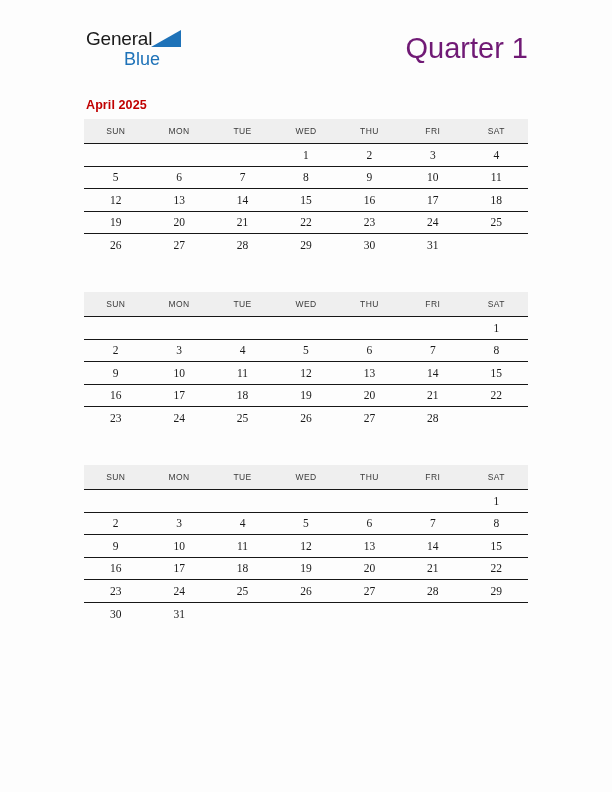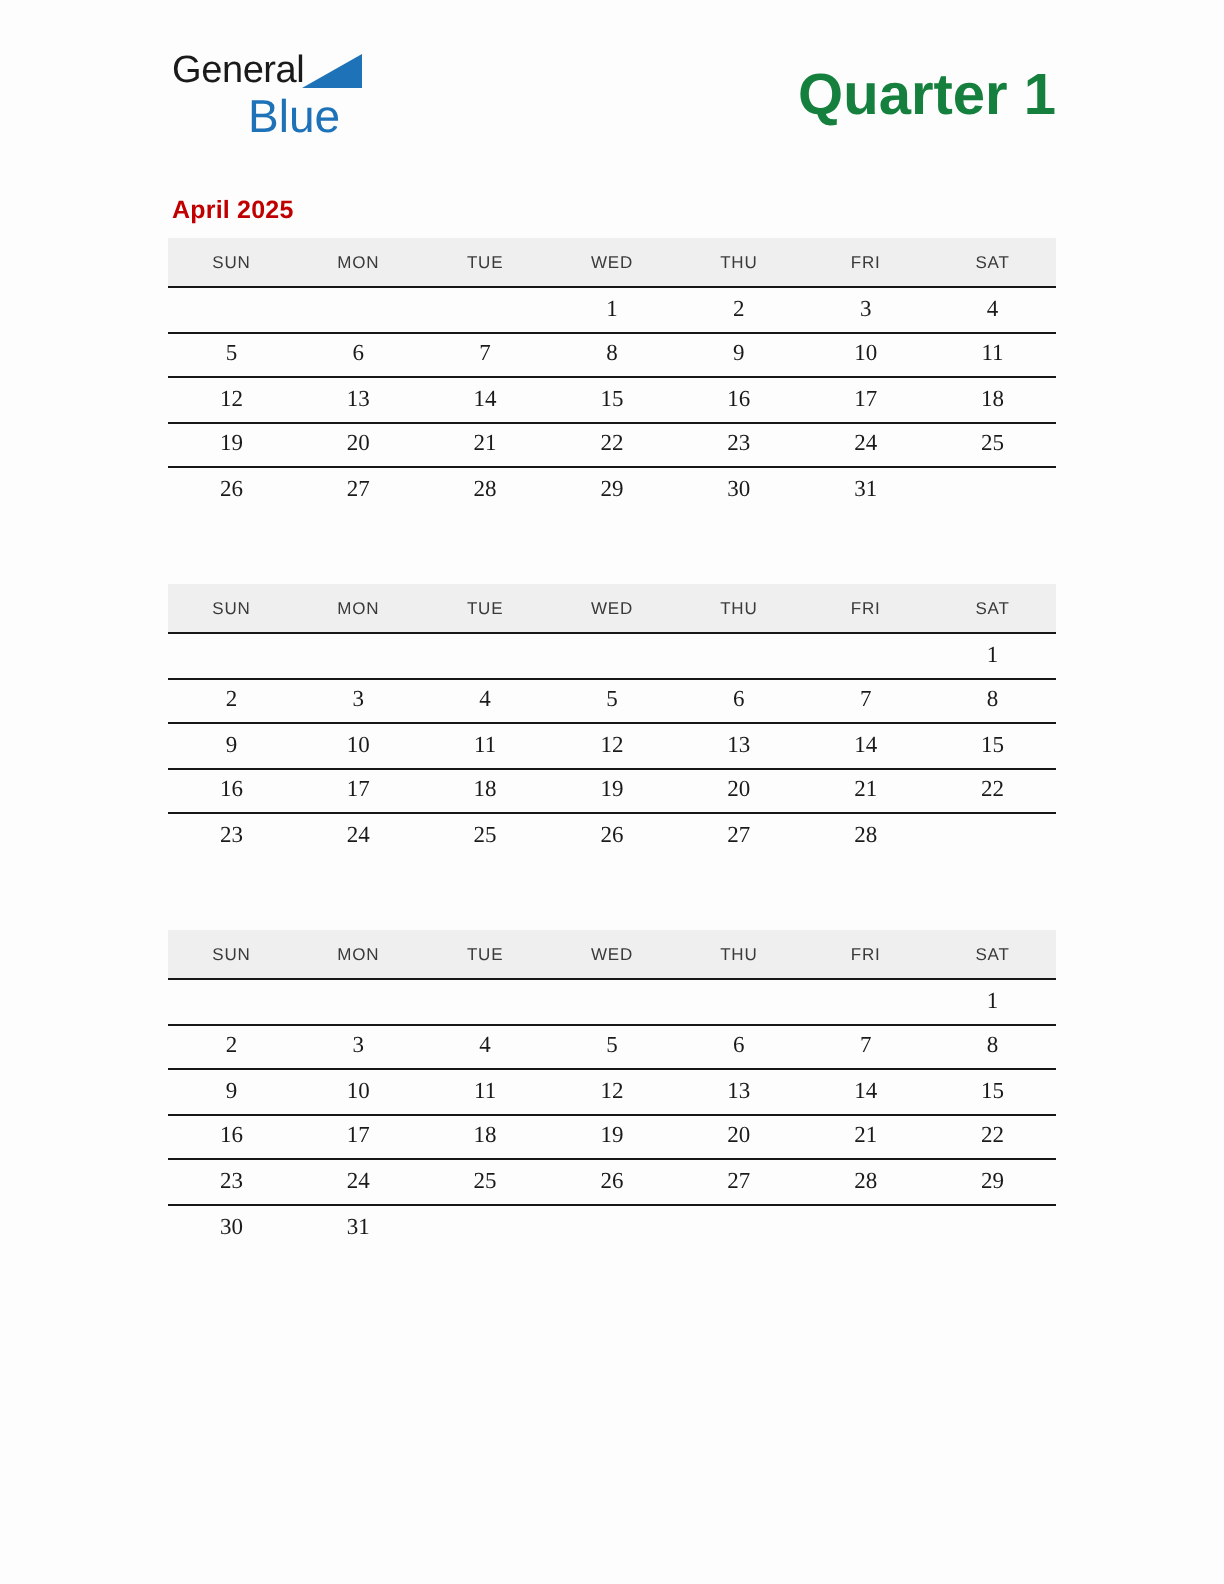--- a/index.html
+++ b/index.html
@@ -57,32 +57,32 @@
     width: 0;
     height: 0;
     border-style: solid;
     border-width: 0 0 17px 30px;
     border-color: transparent transparent #1e72b8 transparent;
     margin-left: -1px;
     margin-bottom: 1px;
   }
   .logo-row2 {
     font-family: "Liberation Sans", sans-serif;
-    font-size: 23px;
+    font-size: 18px;
     color: #1e72b8;
     line-height: 1;
     margin-top: 2px;
     margin-left: 38px;
   }
 
   .quarter-title {
     font-family: "Liberation Sans", sans-serif;
     font-size: 29px;
-    color: #15803d;
-    font-weight: 700;
+    color: #701a75;
+    font-weight: 400;
     letter-spacing: 0px;
     white-space: nowrap;
     margin-top: 6px;
   }
 
   
   .months {
     padding: 0 84px;
     margin-top: 8px;
   }

